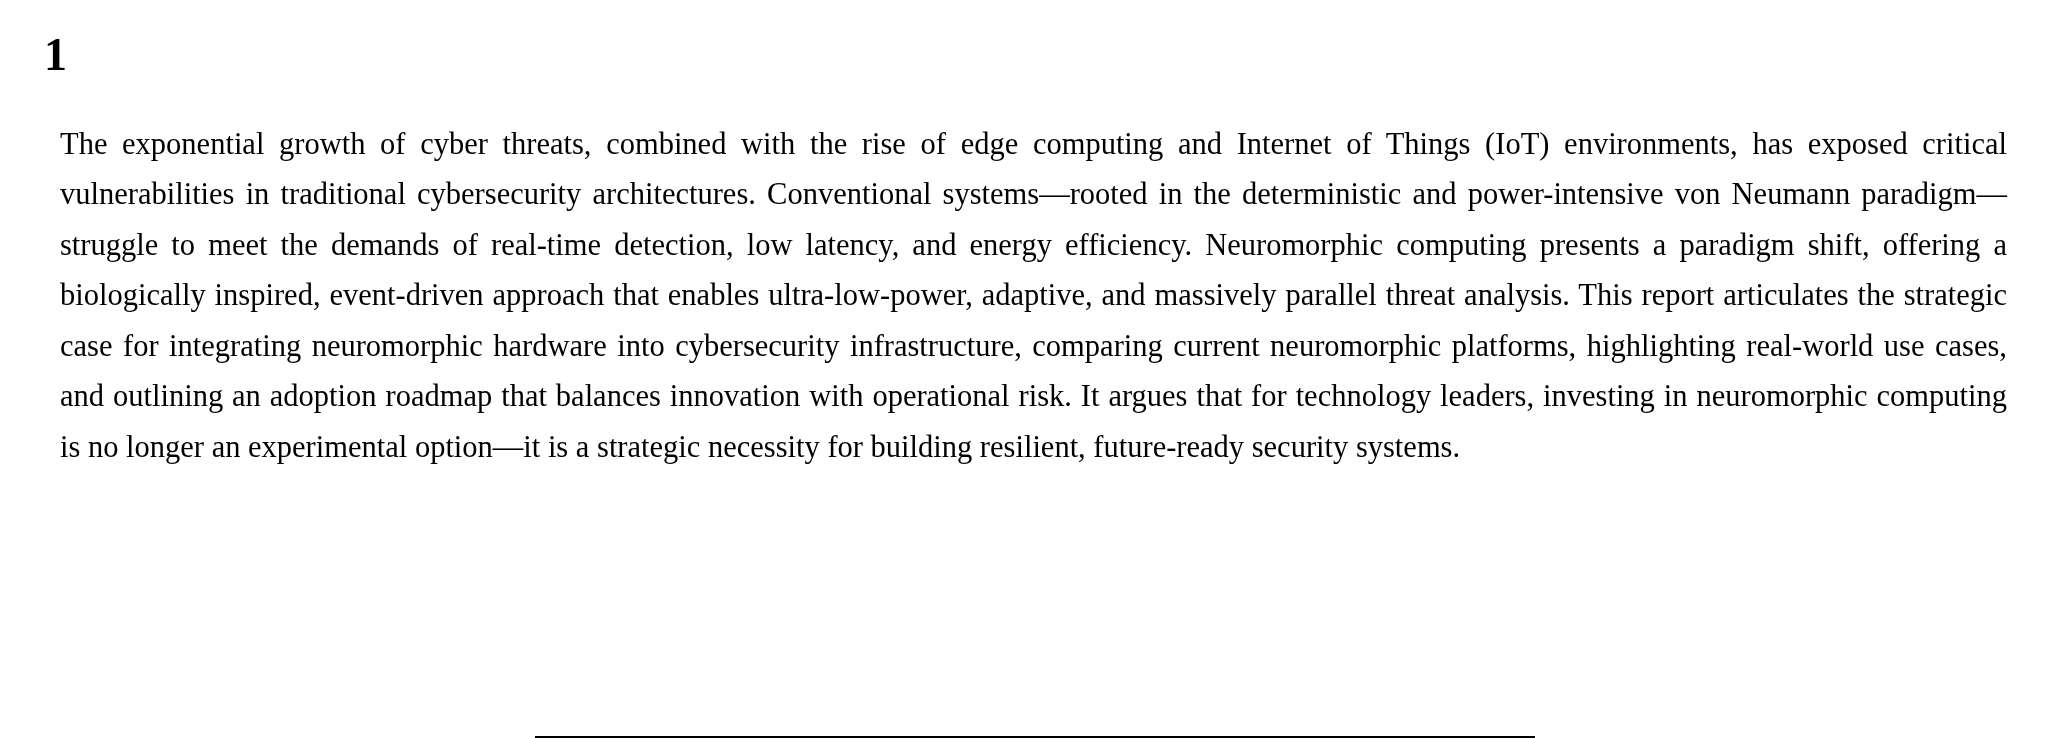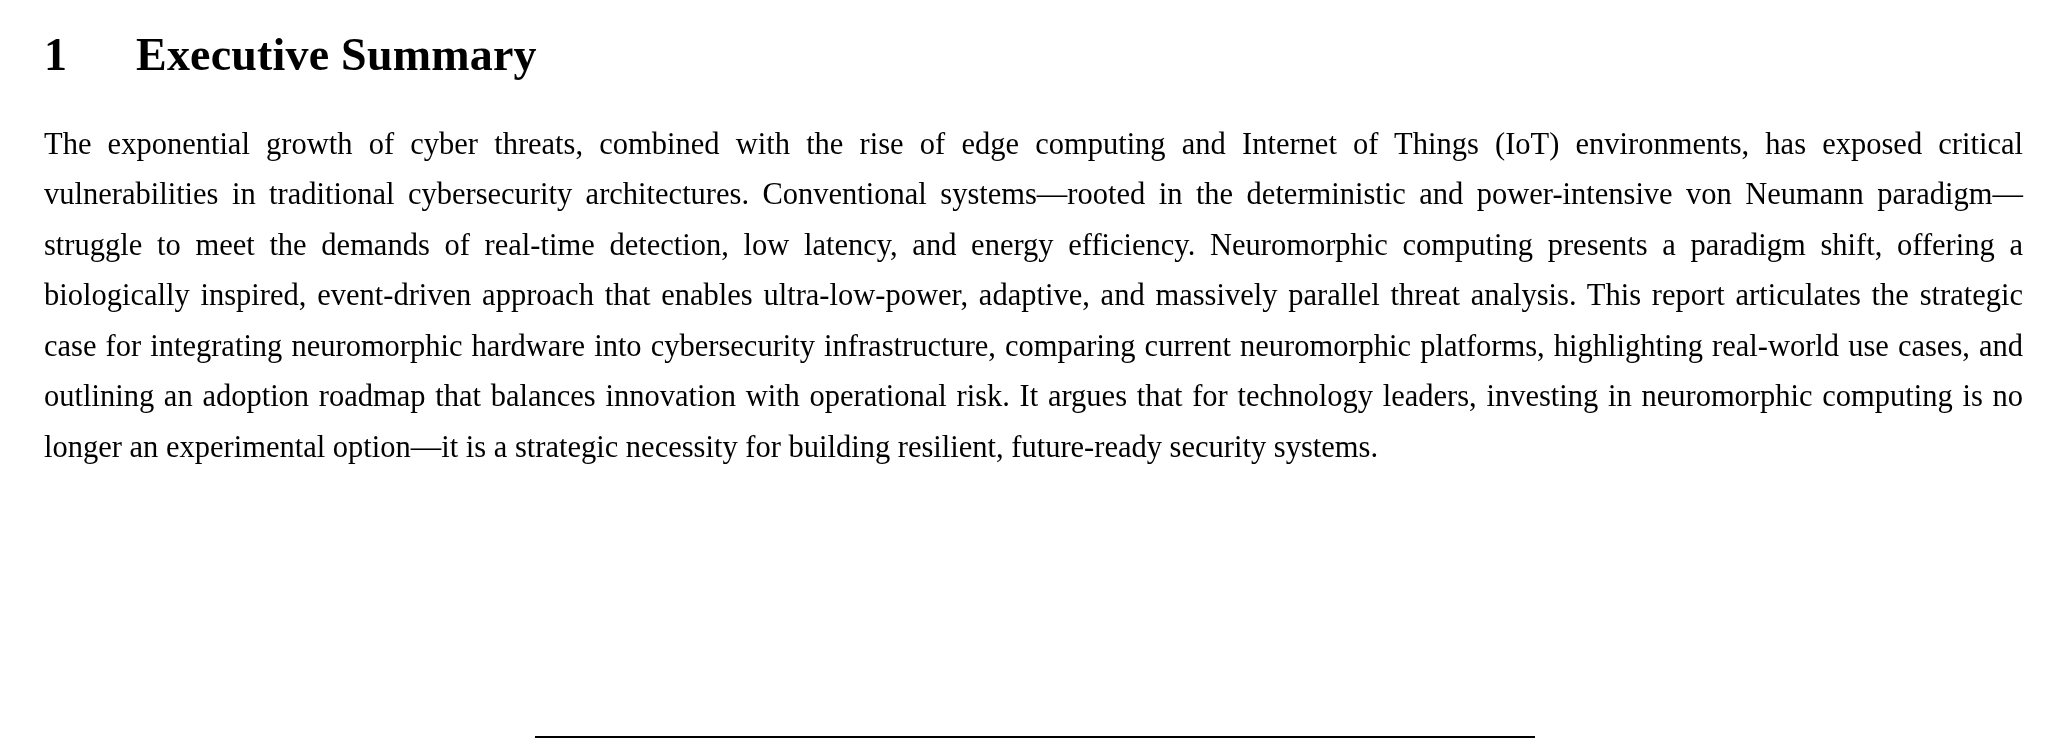--- a/index.html
+++ b/index.html
@@ -36,21 +36,21 @@
   }
   .section-title {
     white-space: nowrap;
   }
   .body-text {
     font-size: 30.5px;
     line-height: 50.5px;
     text-align: justify;
     text-justify: inter-word;
     hyphens: manual;
-    margin: 0;
+    margin: 16px;
     padding-right: 2px;
   }
   .rule-wrap {
     position: absolute;
     left: 0;
     right: 0;
     bottom: 0;
     height: 60px;
     display: flex;
     justify-content: center;
@@ -63,21 +63,20 @@
     margin-bottom: 0px;
   }
 </style>
 </head>
 <body>
 
 <div class="page">
 
   <h1 class="section-heading">
     <span class="section-number">1</span>
-    <span class="section-title">Executive Summary</span>
   </h1>
 
   <p class="body-text">The exponential growth of cyber threats, combined with the rise of edge computing and Internet of Things (IoT) environments, has exposed critical vulnerabilities in traditional cybersecurity architectures. Conventional systems—rooted in the deterministic and power-intensive von Neumann paradigm—struggle to meet the demands of real-time detection, low latency, and energy efficiency. Neuromorphic computing presents a paradigm shift, offering a biologically inspired, event-driven approach that enables ultra-low-power, adaptive, and massively parallel threat analysis. This report articulates the strategic case for integrating neuromorphic hardware into cybersecurity infrastructure, comparing current neuromorphic platforms, highlighting real-world use cases, and outlining an adoption roadmap that balances innovation with operational risk. It argues that for technology leaders, investing in neuromorphic computing is no longer an experimental option—it is a strategic necessity for building resilient, future-ready security systems.</p>
 
   <div class="rule-wrap">
     <div class="rule"></div>
   </div>
 
 </div>
 

